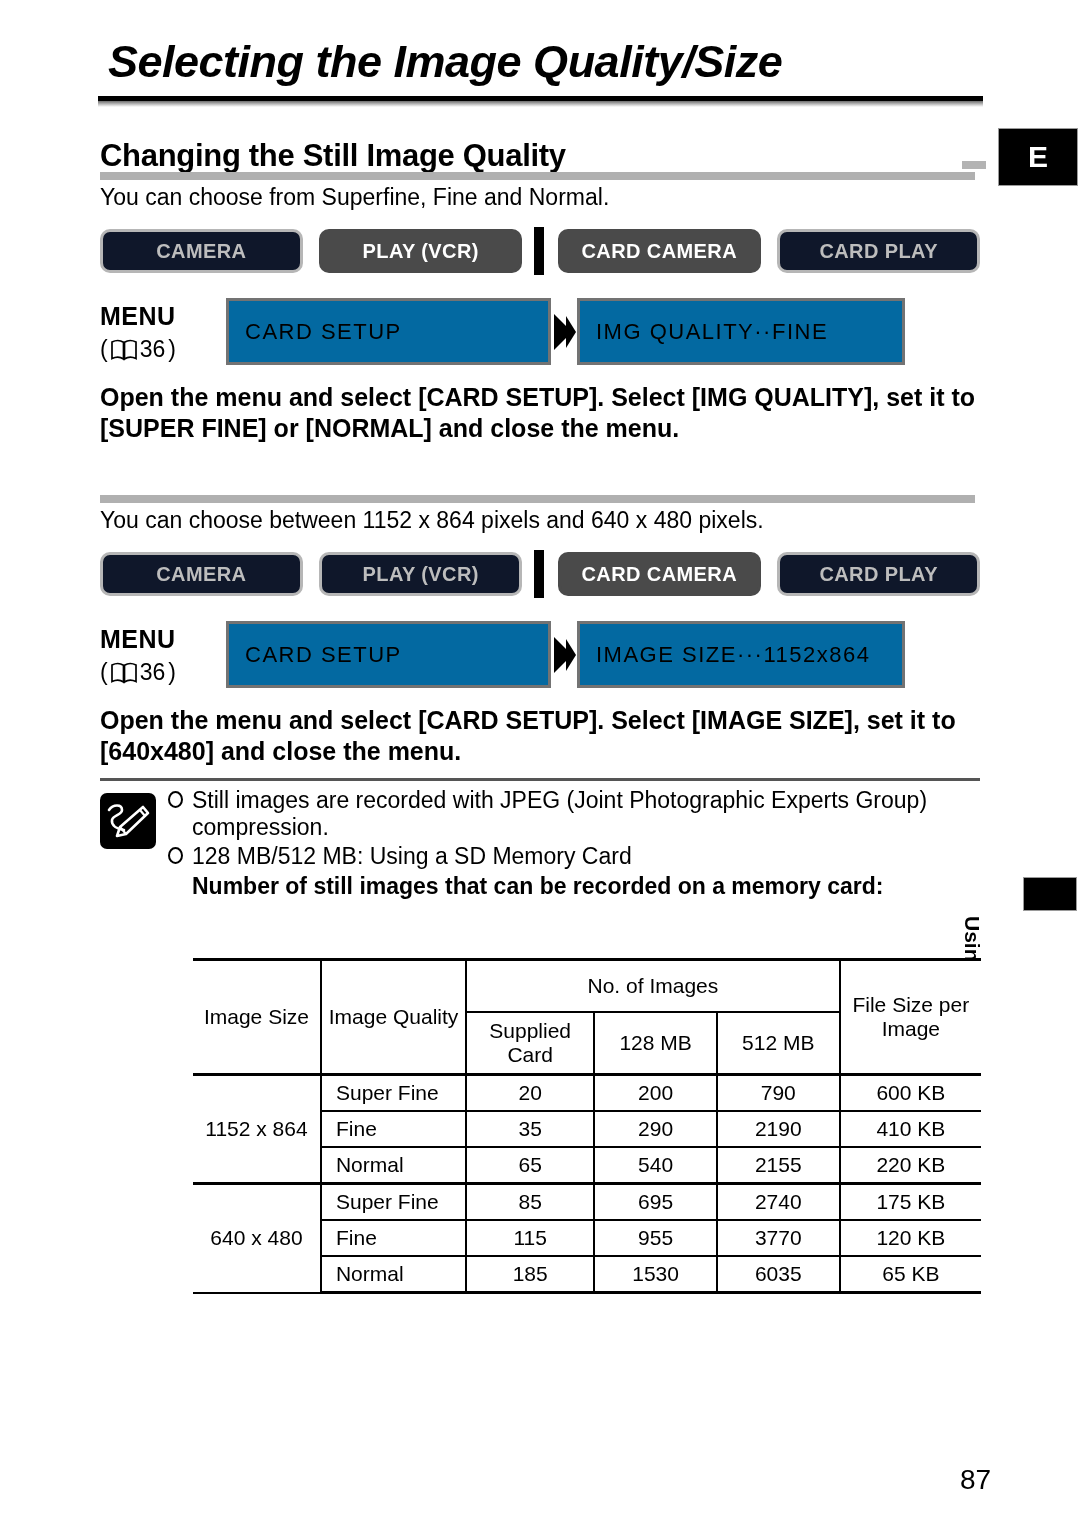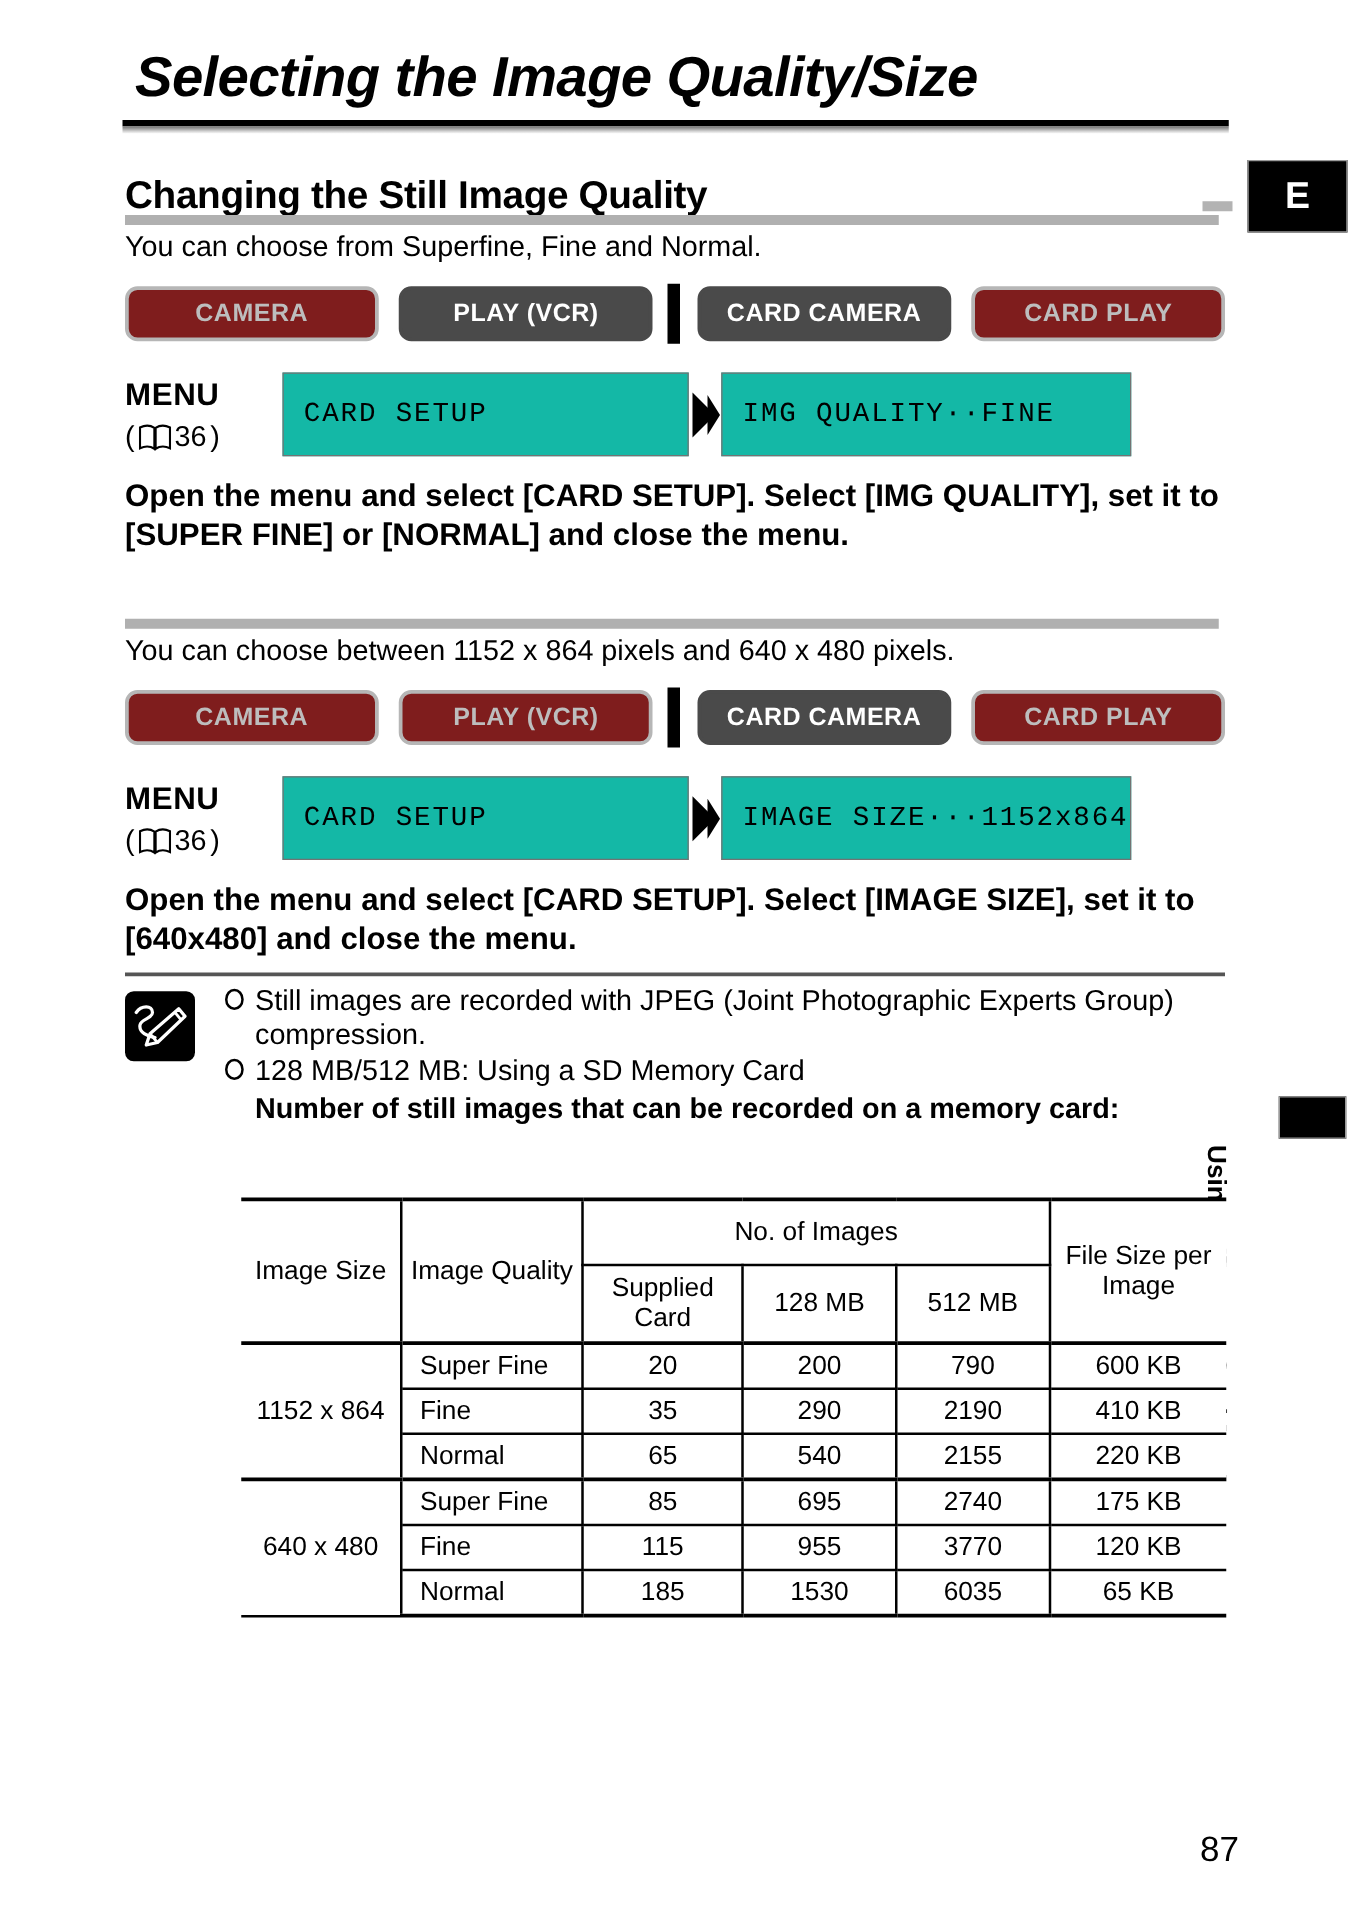--- a/index.html
+++ b/index.html
@@ -116,21 +116,21 @@
     border-radius: 10px;
     display: flex;
     align-items: center;
     justify-content: center;
     font-size: 20px;
     font-weight: bold;
     letter-spacing: 0.4px;
     box-sizing: border-box;
   }
   .mode-btn.off {
-    background: #7f1d1d;
+    background: #0f172a;
     border: 3px solid #b6b6b6;
     color: #bdbdbd;
   }
   .mode-btn.on {
     background: #4a4a4a;
     border: 3px solid #4a4a4a;
     color: #ffffff;
   }
   .mode-w1 { width: 205px; }
   .mode-gap { width: 17px; }
@@ -158,26 +158,26 @@
     font-size: 23px;
     display: flex;
     align-items: center;
     gap: 3px;
     white-space: nowrap;
   }
   .book-icon { display: inline-block; width: 26px; height: 22px; }
 
   .menu-box {
     position: absolute;
-    border: 1px solid #737373;
-    background: #14b8a6;
+    border: 3px solid #737373;
+    background: #0369a1;
     box-sizing: border-box;
     display: flex;
     align-items: center;
-    font-family: Liberation Mono, monospace;
+    font-family: Liberation Sans, sans-serif;
     font-size: 22px;
     letter-spacing: 1.5px;
     padding-left: 16px;
   }
   .menu-box-1 { left: 126px; top: 0; width: 325px; height: 67px; }
   .menu-box-2 { left: 477px; top: 0; width: 328px; height: 67px; }
   .menu-arrow {
     position: absolute;
     left: 452px;
     top: 14px;
@@ -207,21 +207,21 @@
     position: absolute;
     left: 100px;
     top: 793px;
     width: 56px;
     height: 56px;
     background: #000;
     border-radius: 7px;
   }
   .note-list {
     position: absolute;
-    left: 180px;
+    left: 168px;
     top: 787px;
     width: 790px;
     font-size: 23px;
     line-height: 27px;
   }
   .note-item {
     position: relative;
     padding-left: 24px;
     margin-bottom: 2px;
   }

